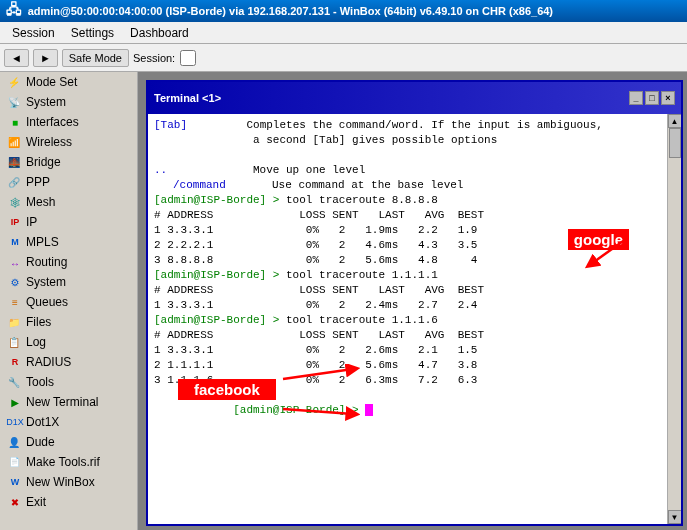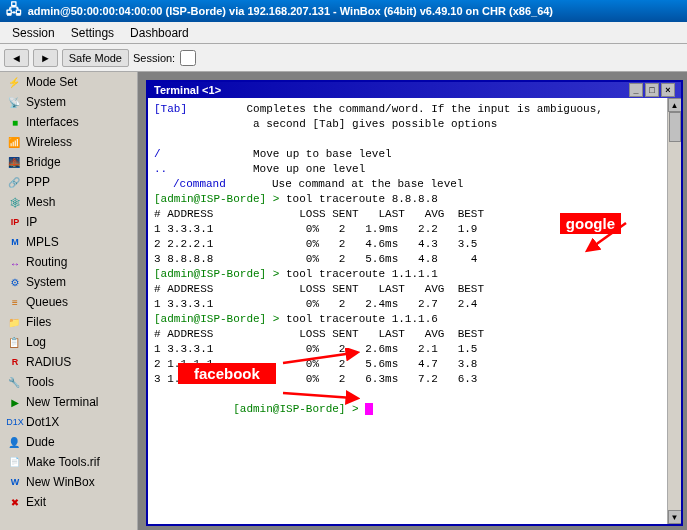--- a/index.html
+++ b/index.html
@@ -120,21 +120,21 @@
       right: 4px;
       bottom: 4px;
       background: white;
       border: 2px solid #0000aa;
       display: flex;
       flex-direction: column;
     }
     #terminal-titlebar {
       background: linear-gradient(to right, #0000aa, #3333cc);
       color: white;
-      height: 16px;
+      height: 32px;
       display: flex;
       align-items: center;
       padding: 0 6px;
       font-size: 11px;
       font-weight: bold;
       justify-content: space-between;
     }
     .terminal-close-btns {
       display: flex;
       gap: 2px;
@@ -337,21 +337,20 @@
           <div class="term-btn">□</div>
           <div class="term-btn">×</div>
         </div>
       </div>
       <div id="terminal-content-wrapper">
         <div id="terminal-body">
 
           <div class="term-line"><span style="color:#0000cc;margin-top:32px;">[Tab]</span>         Completes the command/word. If the input is ambiguous,</div>
           <div class="term-line">               a second [Tab] gives possible options</div>
           <div class="term-line"> </div>
-          <div class="term-line"><span style="color:#0000cc;">/</span>              Move up to base level</div>
           <div class="term-line"><span style="color:#0000cc;">..</span>             Move up one level</div>
           <div class="term-line"><span style="color:#0000cc;margin-left:19px;">/command</span>       Use command at the base level</div>
 
           <div class="term-line"><span style="color:#008000;">[admin@ISP-Borde] &gt;</span> tool traceroute 8.8.8.8</div>
           <div class="term-line"># ADDRESS             LOSS SENT   LAST   AVG  BEST</div>
           <div class="term-line">1 3.3.3.1              0%   2   1.9ms   2.2   1.9</div>
           <div class="term-line">2 2.2.2.1              0%   2   4.6ms   4.3   3.5</div>
           <div class="term-line">3 8.8.8.8              0%   2   5.6ms   4.8     4</div>
 
           <div class="term-line"><span style="color:#008000;">[admin@ISP-Borde] &gt;</span> tool traceroute 1.1.1.1</div>
@@ -371,21 +370,21 @@
         </div>
 
         <div class="scrollbar-area">
           <div class="scrollbar-btn">▲</div>
           <div class="scrollbar-track">
             <div class="scrollbar-thumb"></div>
           </div>
           <div class="scrollbar-btn">▼</div>
         </div>
 
-        <div style="position:absolute; top:115px; right:60px; background:red; color:white; font-size:15px; font-weight:bold; padding:2px 6px; font-family:Arial;">google</div>
+        <div style="position:absolute; top:115px; right:52px; background:red; color:white; font-size:15px; font-weight:bold; padding:2px 6px; font-family:Arial;">google</div>
 
         <svg style="position:absolute; top:120px; right:50px; width:60px; height:40px;">
           <line x1="55" y1="5" x2="20" y2="30" stroke="red" stroke-width="2.5" marker-end="url(#arrowhead)"></line>
           <defs>
             <marker id="arrowhead" markerWidth="6" markerHeight="6" refX="3" refY="3" orient="auto">
               <path d="M0,0 L0,6 L6,3 z" fill="red"></path>
             </marker>
           </defs>
         </svg>
 

